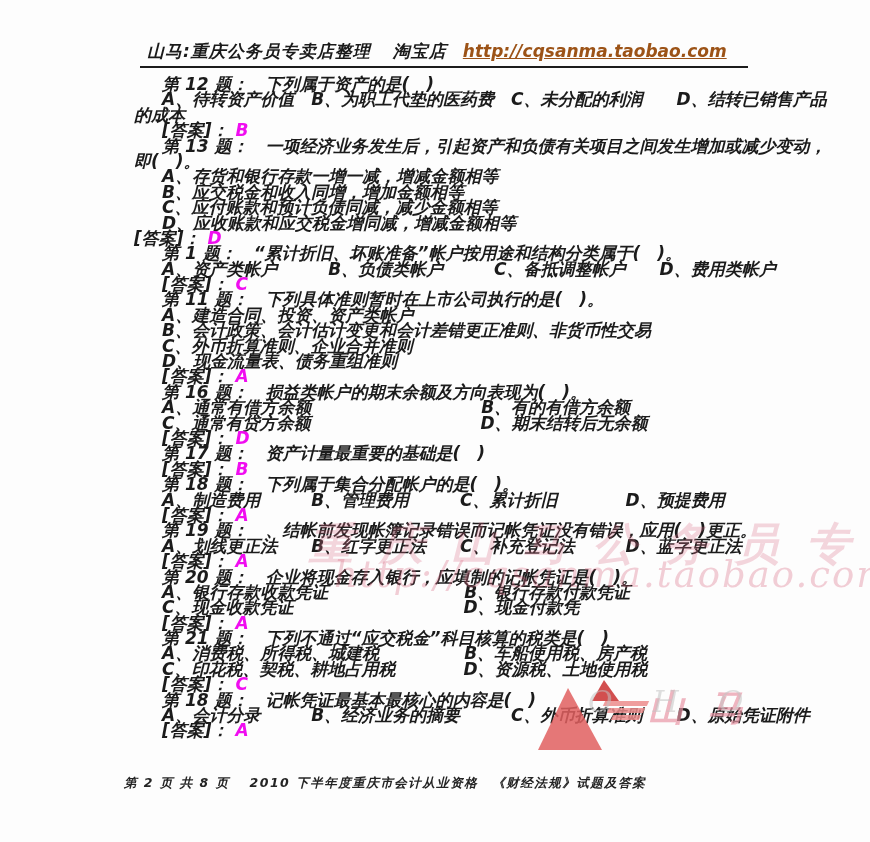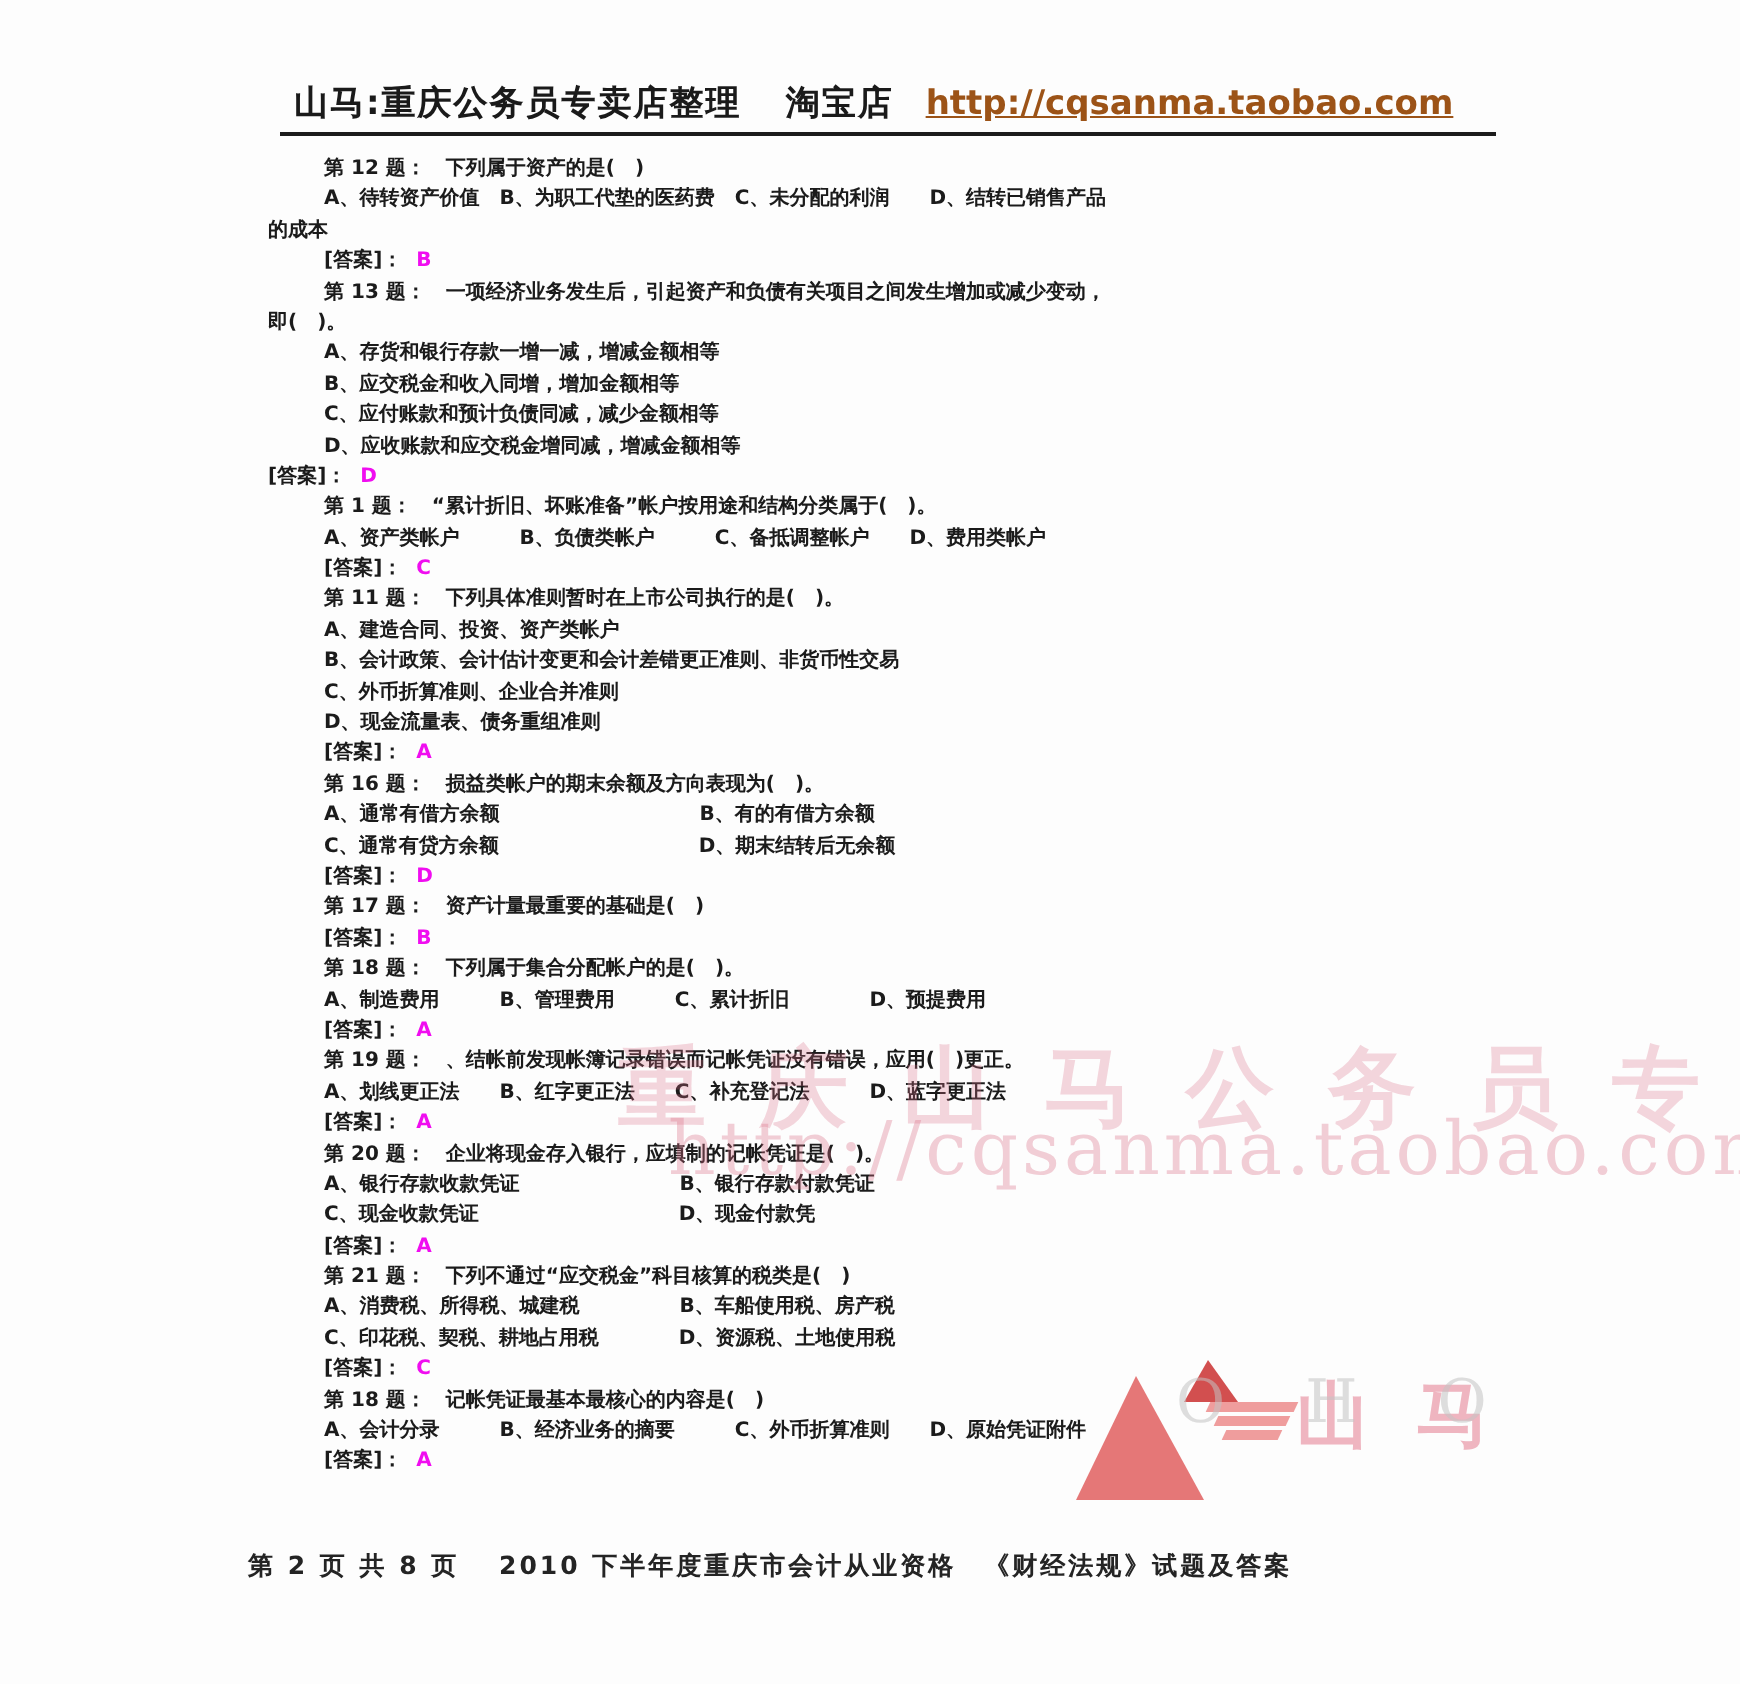--- a/index.html
+++ b/index.html
@@ -1,32 +1,32 @@
 <!DOCTYPE html>
 <html><head>
 <meta charset="utf-8">
 <style>
   html,body{margin:0;padding:0;}
   body{
     width:870px;height:842px;background:#ffffff;position:relative;overflow:hidden;
     font-family:"DejaVu Sans", sans-serif;
   }
-  .page{position:absolute;inset:0;background:#fdfdfd;}
+  .page{position:absolute;inset:0;background:#fdfdfd;font-style:italic;}
   
   .header{
     position:absolute;top:40px;left:147px;white-space:nowrap;
     font-size:17px;font-weight:bold;color:#1a1a1a;letter-spacing:1px;
   }
   .header .shop{margin-left:22px;}
   .header .url{color:#9c5317;text-decoration:underline;margin-left:16px;letter-spacing:0;}
   .header-rule{position:absolute;top:66px;left:140px;width:608px;height:2px;background:#1c1c1c;}
   
   .content{
     position:absolute;top:77px;left:134px;width:616px;z-index:2;
-    font-size:10px;line-height:15.4px;font-weight:bold;color:#1b1b1b;
+    font-size:17px;line-height:15.4px;font-weight:bold;color:#1b1b1b;
   }
   .line{white-space:nowrap;height:15.4px;}
   .line.indent{padding-left:28px;}
   .ans-letter{color:#f00df0;margin-left:7px;}
   
   .wm{position:absolute;pointer-events:none;z-index:3;white-space:nowrap;}
   .wm-cn{top:515px;left:292px;font-size:44px;font-weight:bold;
     color:rgba(220,110,135,0.28);letter-spacing:27px;margin-left:17px;}
   .wm-url{top:553px;left:334px;font-size:37px;font-family:"DejaVu Serif", serif;
     color:rgba(220,110,135,0.33);letter-spacing:2px;}

